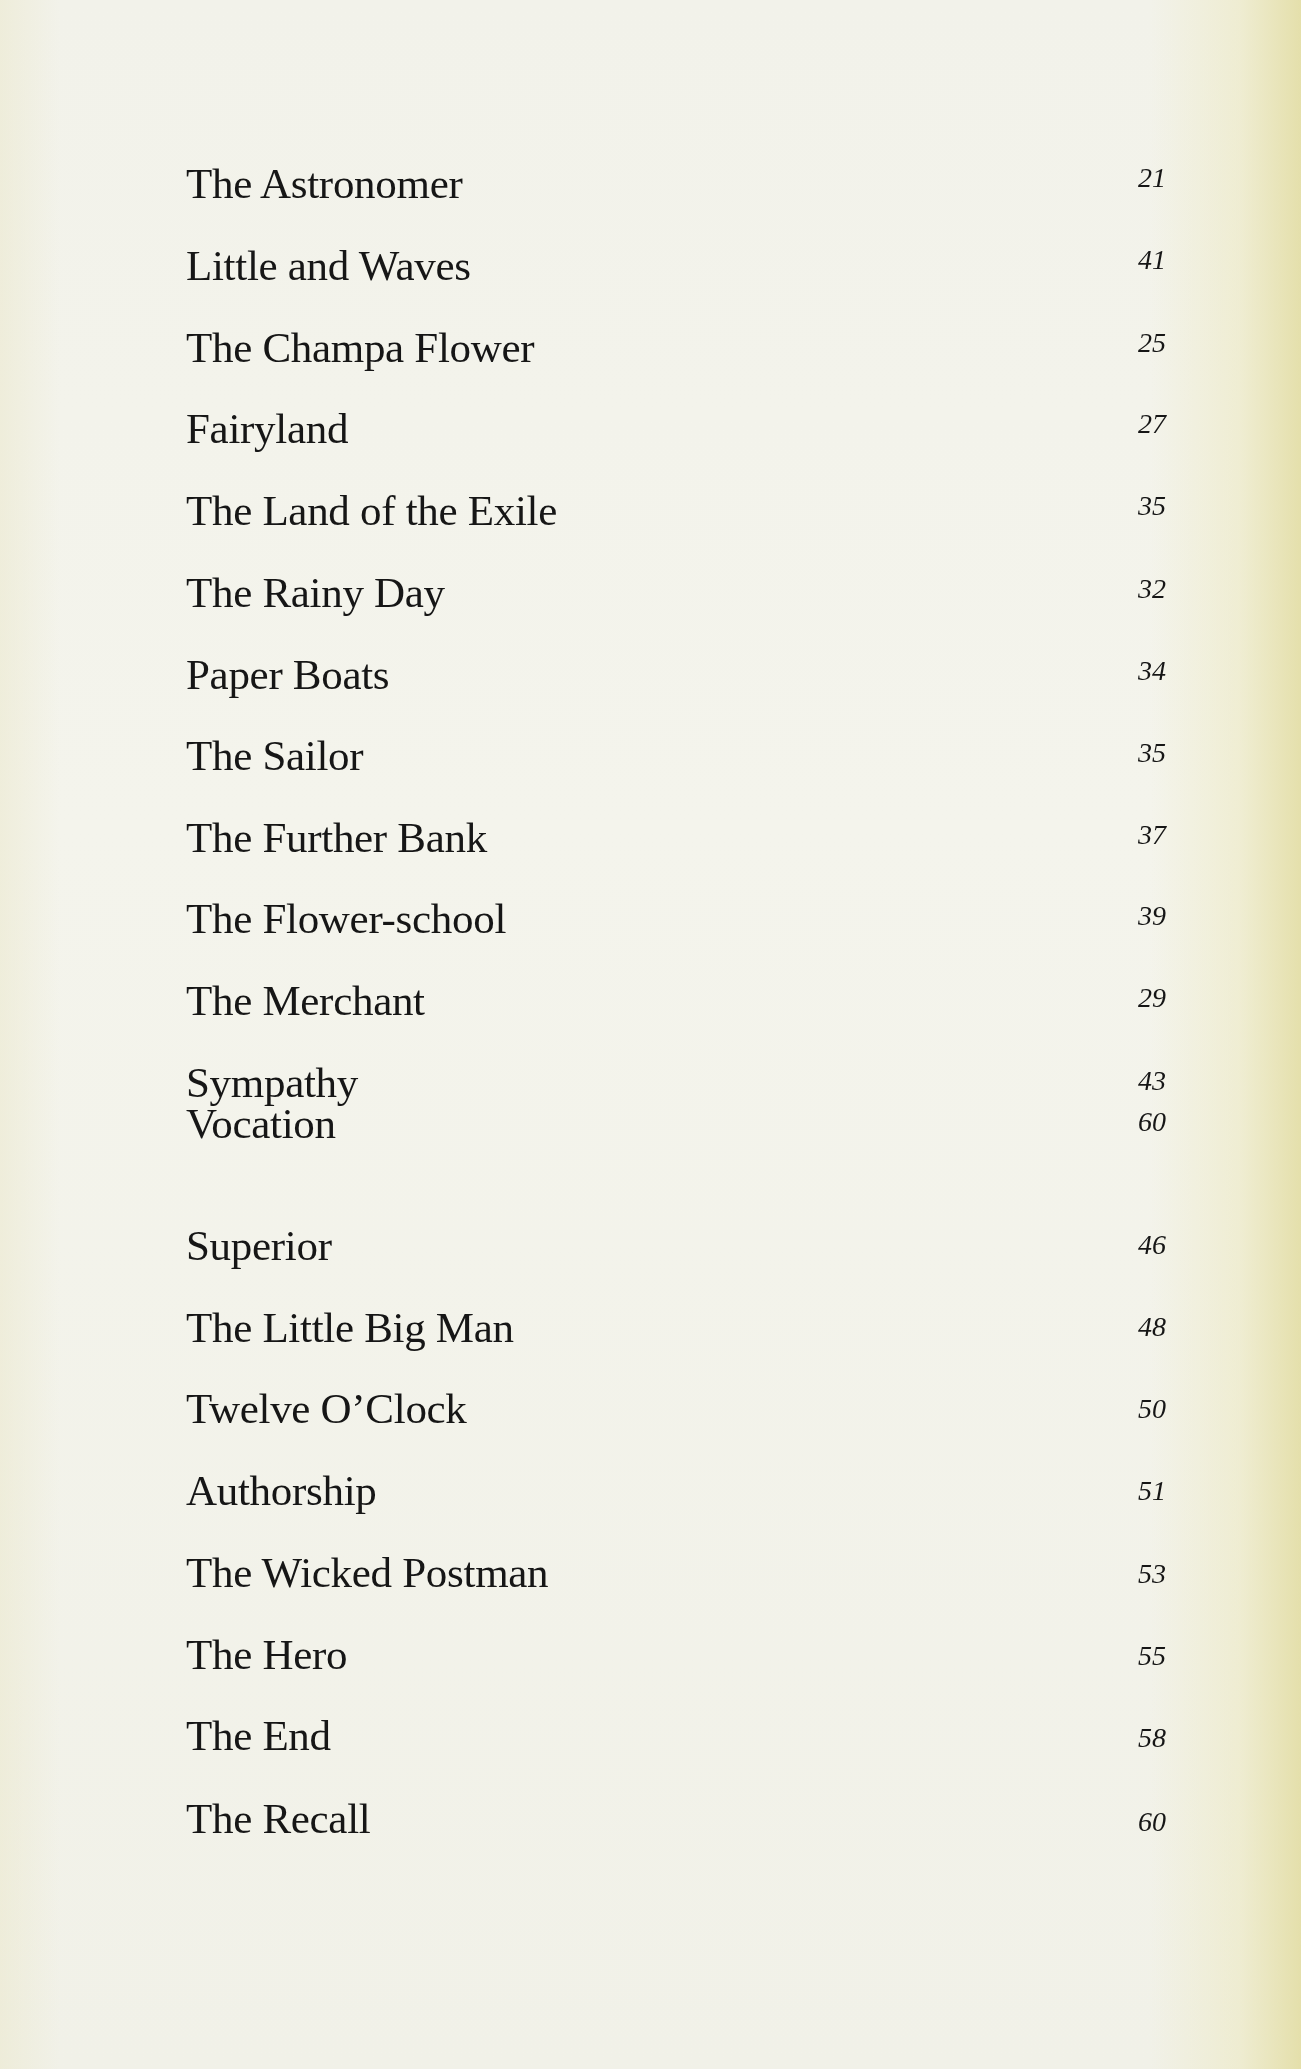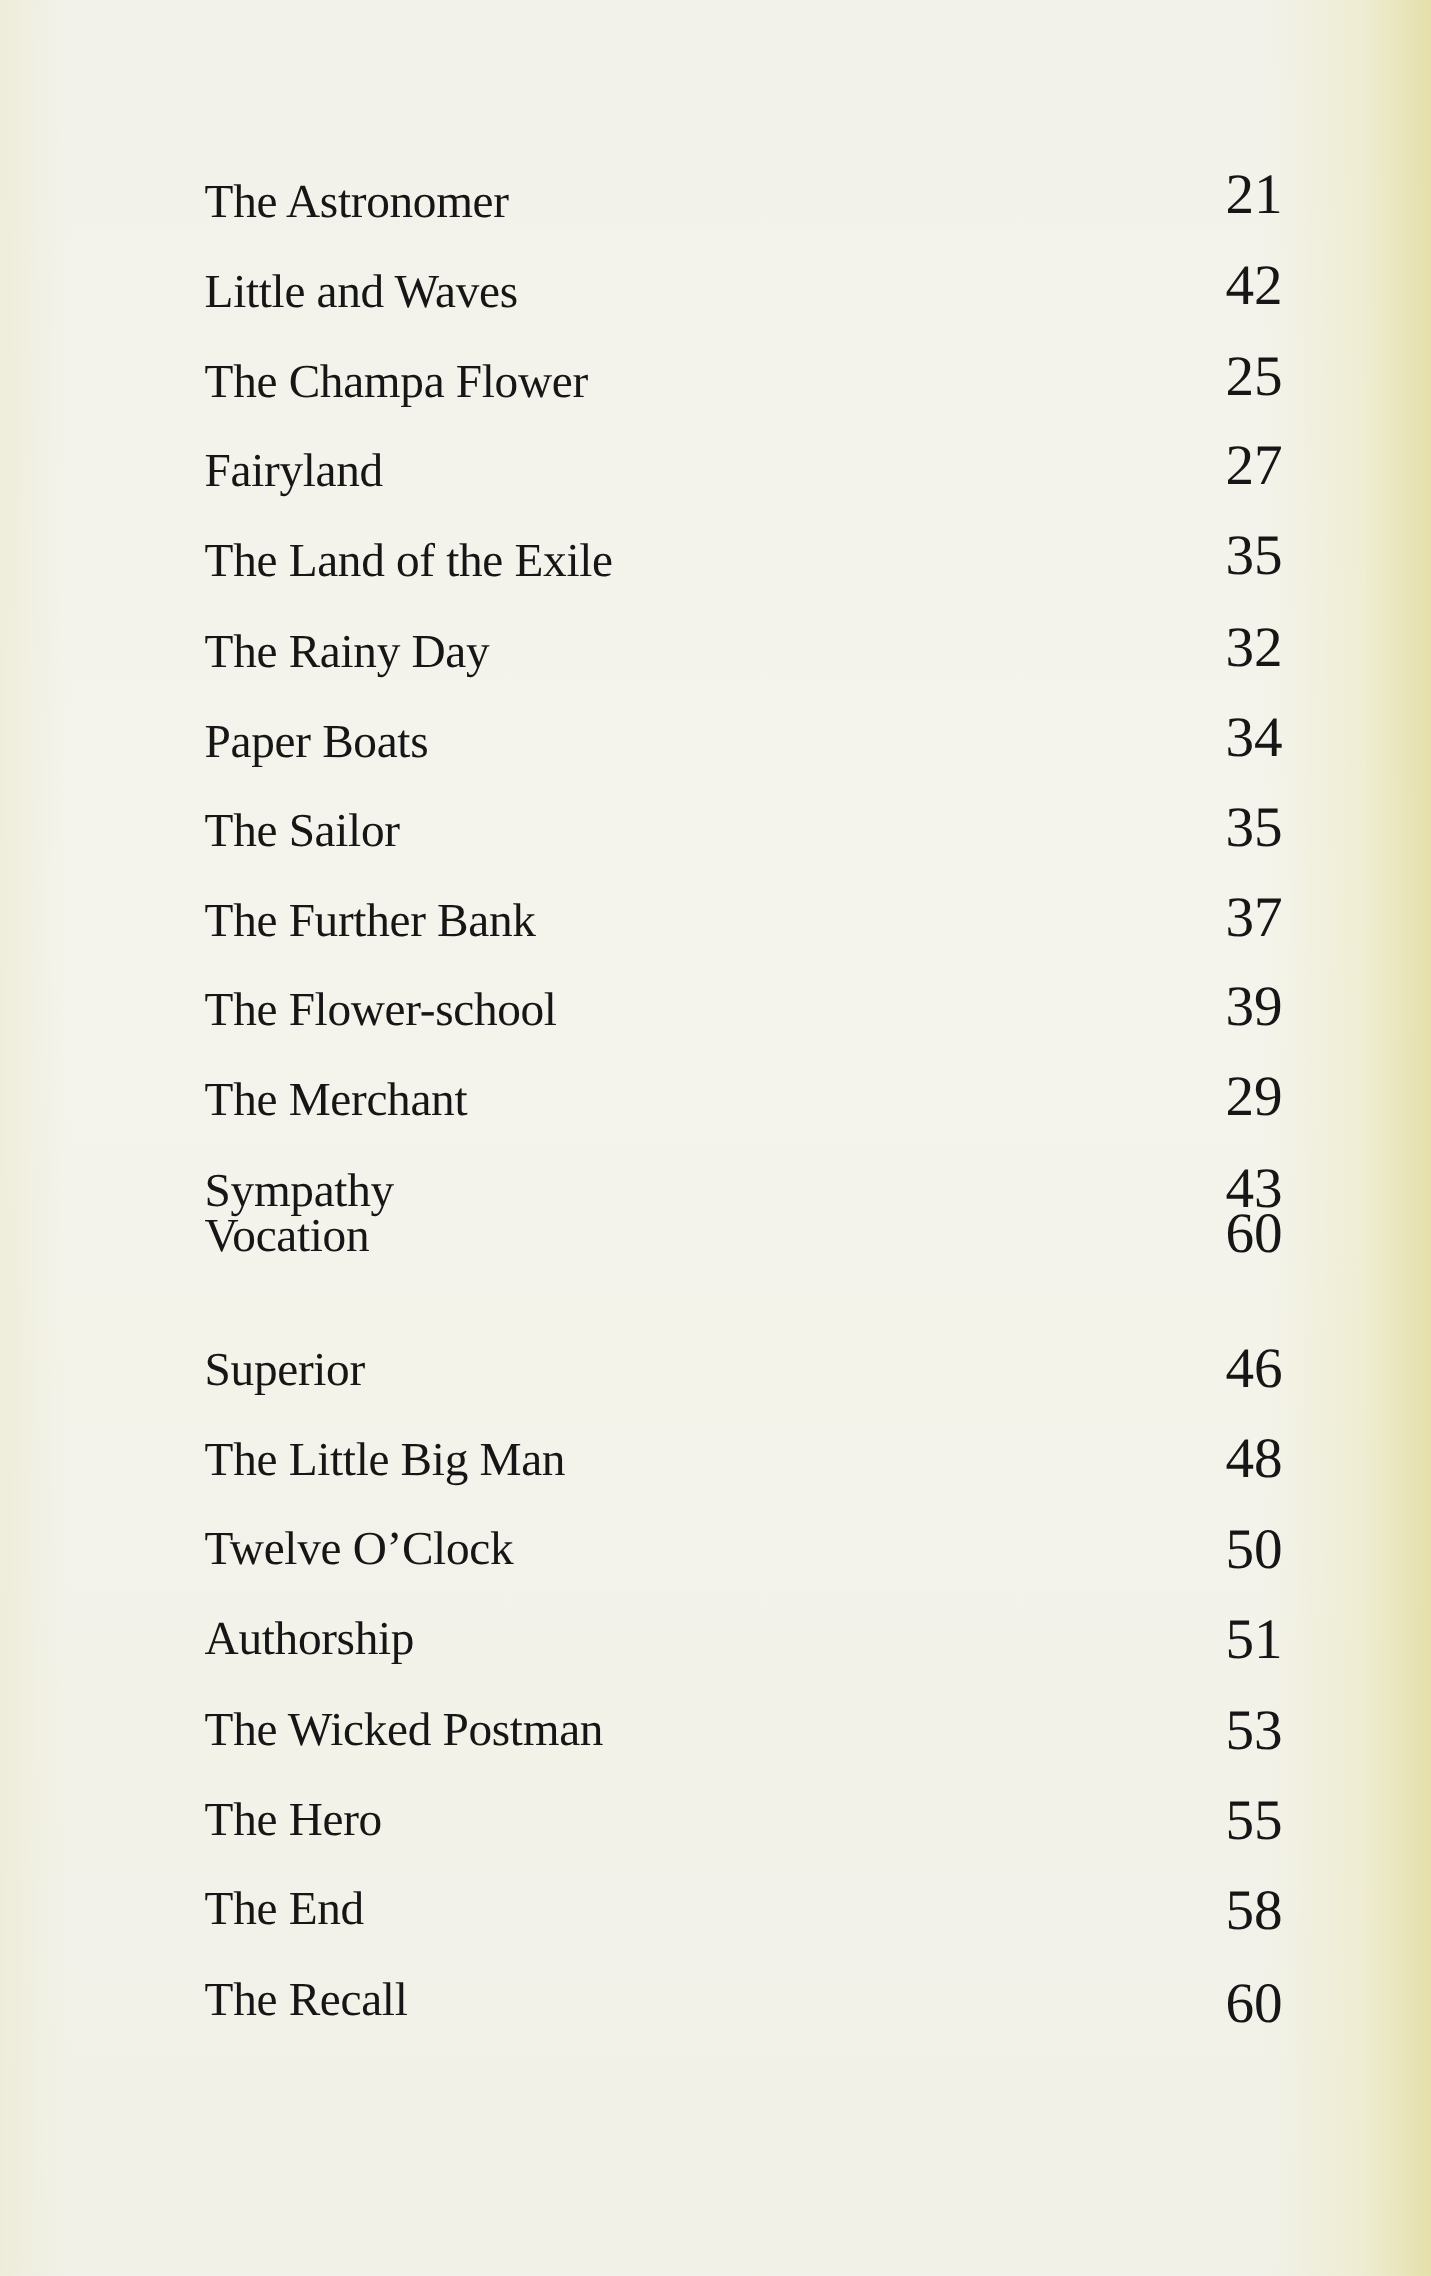--- a/index.html
+++ b/index.html
@@ -45,41 +45,42 @@
       top: 0;
       font-size: 43px;
       line-height: 43px;
       letter-spacing: -0.3px;
       white-space: nowrap;
       color: #161616;
     }
     .toc-page {
       position: absolute;
       right: 135px;
-      font-size: 52px;
+      font-size: 28px;
       line-height: 41px;
       white-space: nowrap;
       color: #161616;
       text-align: right;
+      font-style: italic;
     }
   </style>
 </head>
 <body>
 
 <div class="page">
   <div>
 
     <div class="toc-row" style="top:162px">
       <span class="toc-title">The Astronomer</span>
       <span class="toc-page" style="top:-5px">21</span>
     </div>
 
     <div class="toc-row" style="top:244px">
       <span class="toc-title">Little and Waves</span>
-      <span class="toc-page" style="top:-5px">42</span>
+      <span class="toc-page" style="top:-5px">41</span>
     </div>
 
     <div class="toc-row" style="top:326px">
       <span class="toc-title">The Champa Flower</span>
       <span class="toc-page" style="top:-4px">25</span>
     </div>
 
     <div class="toc-row" style="top:407px">
       <span class="toc-title">Fairyland</span>
       <span class="toc-page" style="top:-4px">27</span>

